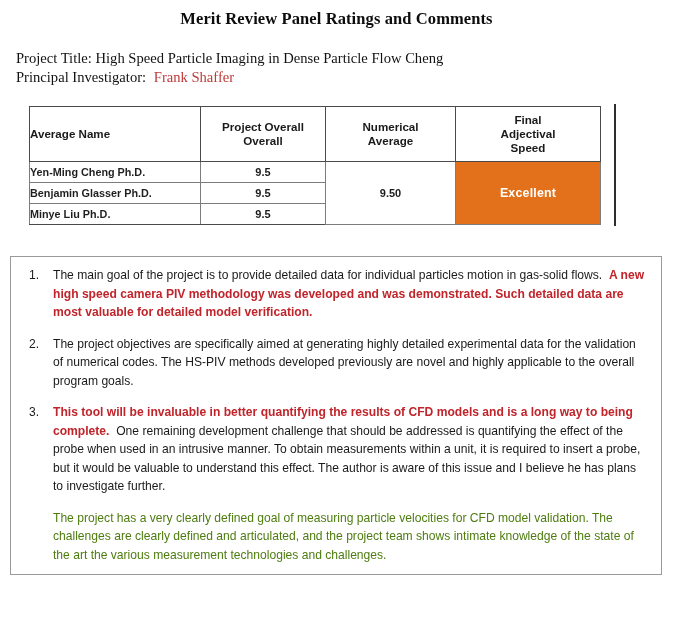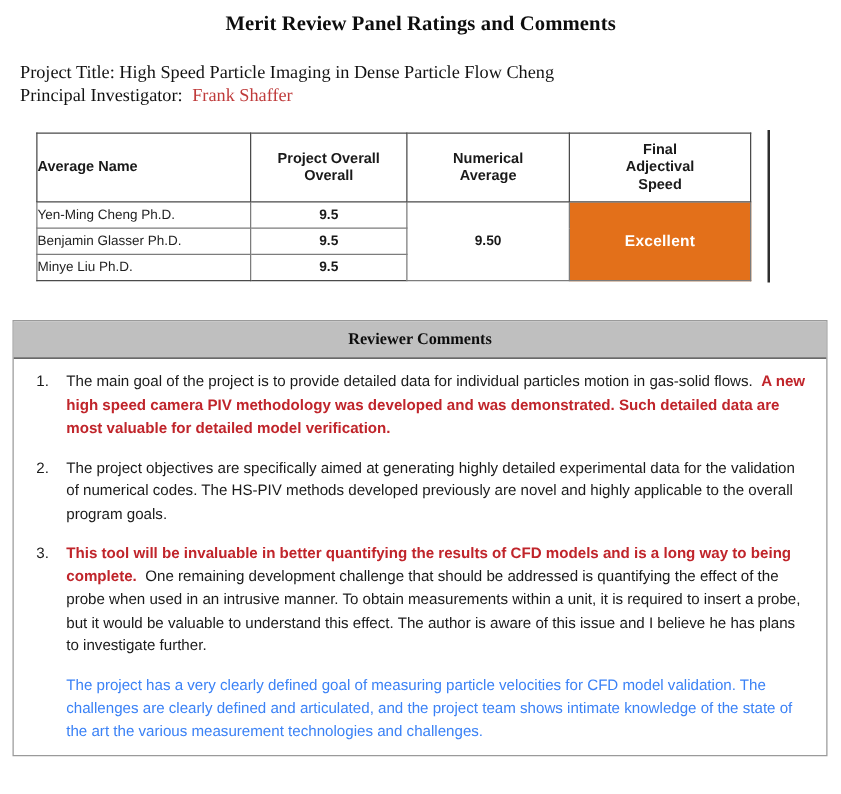--- a/index.html
+++ b/index.html
@@ -52,20 +52,21 @@
     border-collapse: collapse;
     width: 100%;
     table-layout: fixed;
     font-size: 11.2px;
   }
   table.ratings th,
   table.ratings td {
     border: 1px solid #4a4a4a;
     padding: 0;
     vertical-align: middle;
+    font-weight: bold;
   }
   table.ratings thead th {
     border-width: 1.4px;
     height: 54px;
     font-weight: bold;
     font-size: 11.6px;
     line-height: 14px;
   }
   .col-name   { width: 171px; }
   .col-rating { width: 125px; }
@@ -186,21 +187,21 @@
     color: #1a1a1a;
   }
   ol.comment-list > li:last-child { margin-bottom: 0; }
 
   .red { color: #c0252b; font-weight: bold; }
 
   .trailing-para {
     margin: 13px 0 0 32px;
     font-size: 12.1px;
     line-height: 18.5px;
-    color: #3b82f6;
+    color: #4d7c0f;
   }
 </style>
 </head>
 <body>
 
 <h1 class="doc-title">Merit Review Panel Ratings and Comments</h1>
 
 <div class="meta-block">
   <div class="meta-line">
     <span>Project Title:</span>
@@ -252,21 +253,20 @@
       <tr>
         <td class="cell-name">Minye Liu Ph.D.</td>
         <td class="cell-rating">9.5</td>
       </tr>
     </tbody>
   </table>
 </div>
 <div class="page-edge-rule"></div>
 
 <div class="comments-wrap">
-  <div class="comments-header">Reviewer Comments</div>
   <div class="comments-body">
     <ol class="comment-list">
       <li>
         <span>The main goal of the project is to provide detailed data for individual particles motion in gas-solid flows.&nbsp; </span><span class="red">A new high speed camera PIV methodology was developed and was demonstrated.  Such detailed data are most valuable for detailed model verification.</span><span></span>
       </li>
       <li>
         <span>The project objectives are specifically aimed at generating highly detailed experimental data for the validation of numerical codes. The HS-PIV methods developed previously are novel and highly applicable to the overall program goals.</span><span class="red"></span><span></span>
       </li>
       <li>
         <span></span><span class="red">This tool will be invaluable in better quantifying the results of CFD models and is a long way to being complete.</span><span>&nbsp; One remaining development challenge that should be addressed is quantifying the effect of the probe when used in an intrusive manner.  To obtain measurements within a unit, it is required to insert a probe, but it would be valuable to understand this effect.  The author is aware of this issue and I believe he has plans to investigate further.</span>

